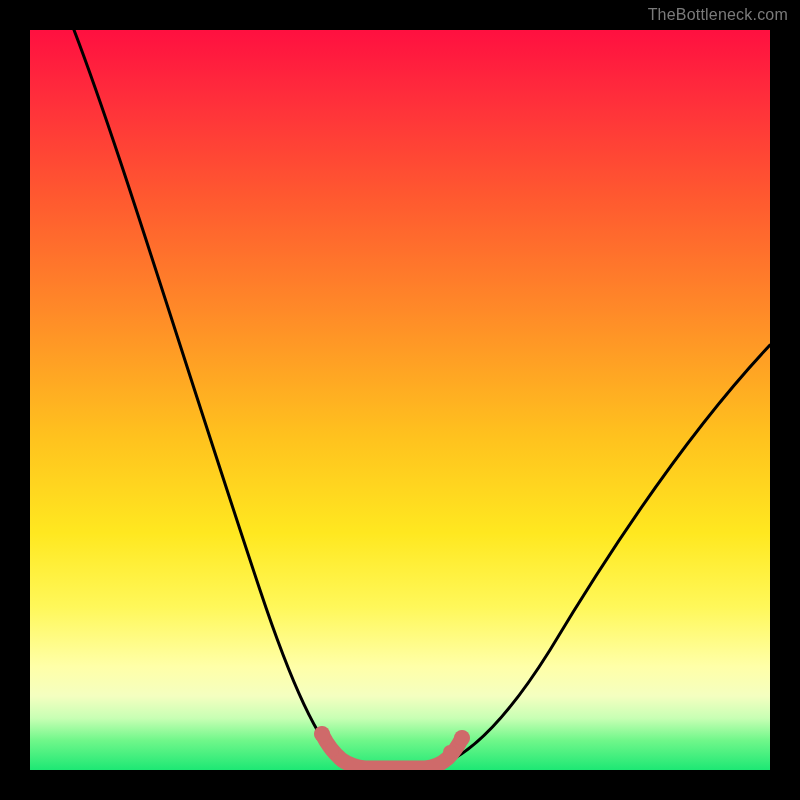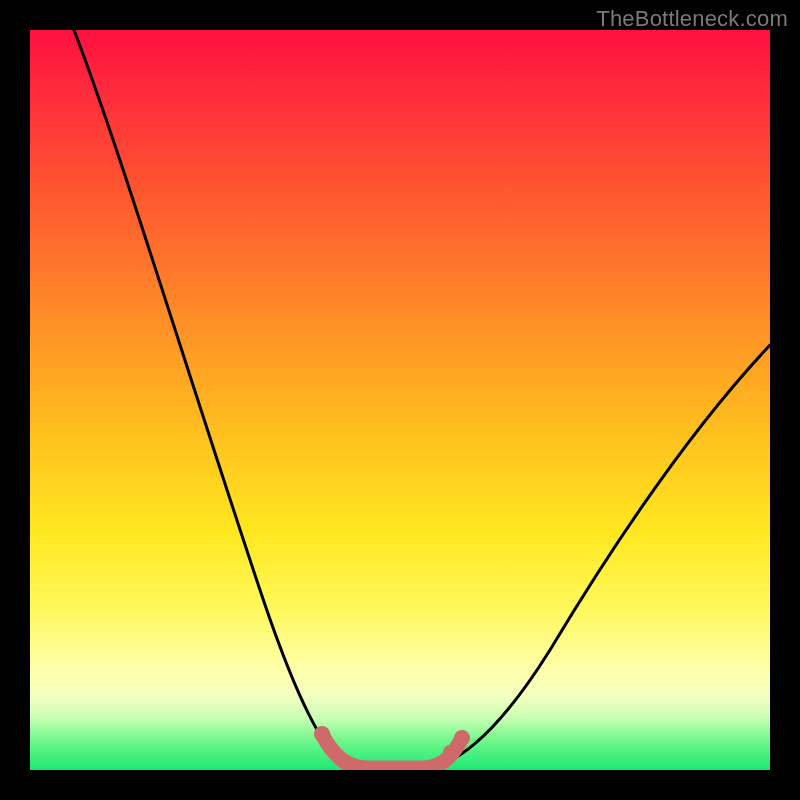--- a/index.html
+++ b/index.html
@@ -42,21 +42,21 @@
       #c8ffb4 93%,
       #70f78a 96%,
       #1de874 100%
     );
   }
   .watermark {
     position: absolute;
     top: 6px;
     right: 12px;
     color: #7a7a7a;
-    font-size: 22px;
+    font-size: 16px;
     font-weight: 500;
     letter-spacing: 0.2px;
     user-select: none;
   }
   svg.curve {
     position: absolute;
     inset: 0;
   }
 </style>
 </head>

